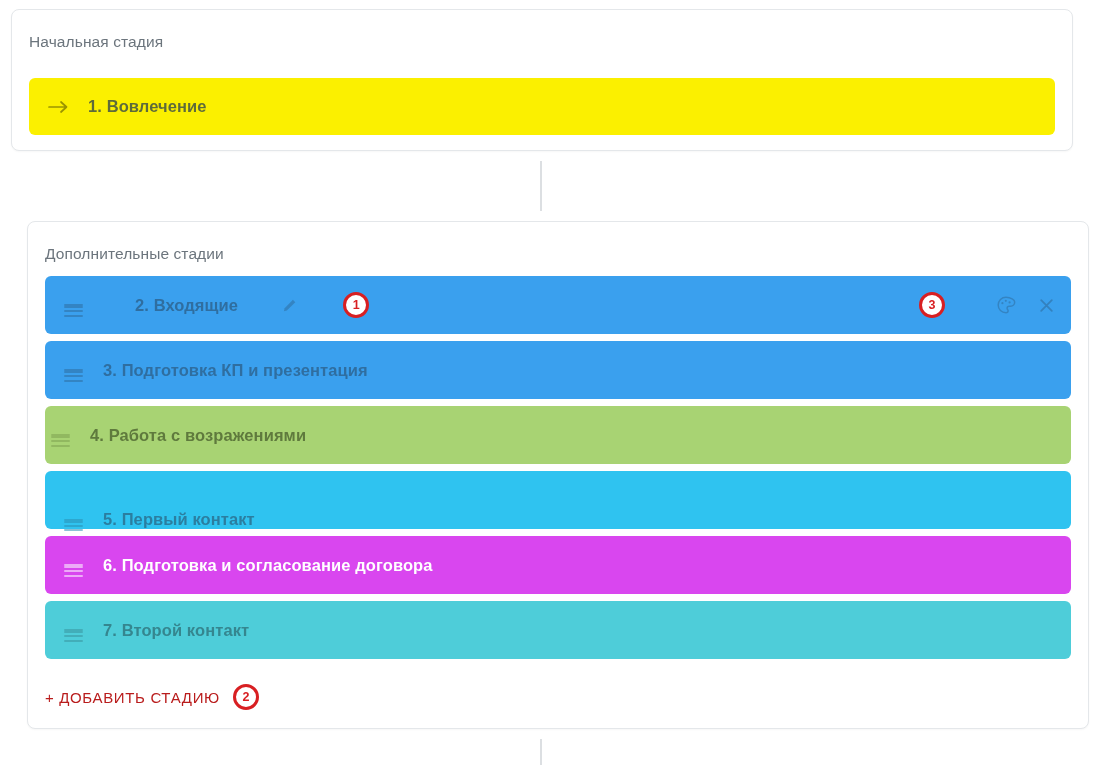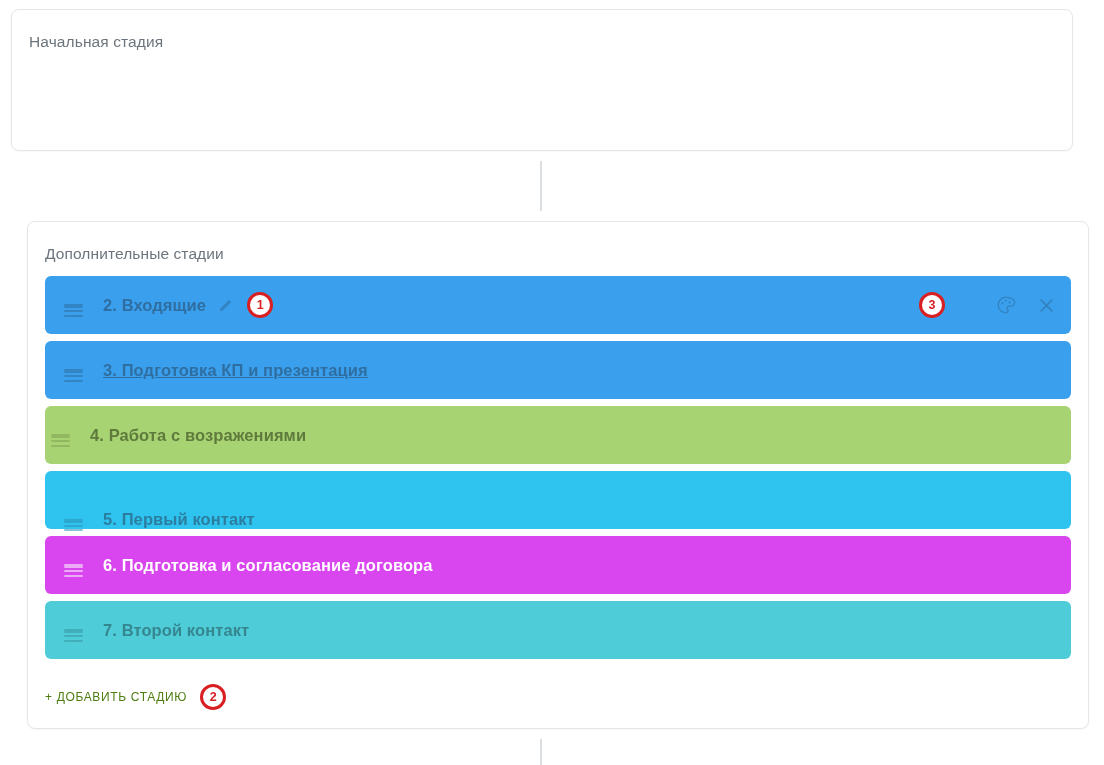--- a/index.html
+++ b/index.html
@@ -159,45 +159,55 @@
 
   
   .add-stage {
     position: absolute;
     left: 17px;
     bottom: 18px;
     display: flex;
     align-items: center;
   }
   .add-stage-label {
-    font-size: 12px;
-    color: #4d7c0f;
+    font-size: 15px;
+    color: #b91c1c;
     letter-spacing: 0.65px;
     white-space: nowrap;
   }
   .add-stage .badge { margin-left: 13px; }
 </style>
 </head>
 <body>
 
 <div class="page">
 
   <div class="card card-initial">
     <div class="card-title">Начальная стадия</div>
 
+    <div class="initial-stages">
+      <div class="row-initial">
+        <span class="icon arrow-icon">
+          <svg viewBox="0 0 22 18" width="22" height="18" aria-hidden="true">
+            <path d="M1 9 H18 M13 4 L18.5 9 L13 14" fill="none" stroke="currentColor" stroke-width="1.7" stroke-linecap="round" stroke-linejoin="round"></path>
+          </svg>
+        </span>
+        <span class="stage-label">1. Вовлечение</span>
+      </div>
+    </div>
   </div>
 
   <div class="connector connector-top"></div>
 
   <div class="card card-extra">
     <div class="card-title">Дополнительные стадии</div>
 
     <div class="stages">
 
-      <div class="stage-row" style="background:#3aa0ee;">
+      <div class="stage-row" style="background:#3aa0ee;gap:32px;">
         <span class="icon drag-icon" style="color:#2f6ea0;">
           <span class="drag-wrap">
             <span></span>
               <span></span>
               <span></span>
           </span>
         </span>
         <span class="stage-label" style="color:#2f6ea0; margin-left:20px;">2. Входящие</span>
         <span class="icon pencil-icon" style="color:#2f6ea0;">
           <svg viewBox="0 0 16 16" width="15" height="15" aria-hidden="true">
@@ -226,21 +236,21 @@
       </div>
 
       <div class="stage-row" style="background:#3aa0ee;">
         <span class="icon drag-icon" style="color:#2f6ea0;">
           <span class="drag-wrap">
               <span></span>
               <span></span>
               <span></span>
             </span>
         </span>
-        <span class="stage-label" style="color:#2f6ea0; margin-left:20px;text-decoration:underline;">3. Подготовка КП и презентация</span>
+        <span class="stage-label" style="color:#2f6ea0; margin-left:20px;">3. Подготовка КП и презентация</span>
       </div>
 
       <div class="stage-row" style="background:#a8d373;padding-left:6px;">
         <span class="icon drag-icon" style="color:#7fa352;">
           <span class="drag-wrap">
               <span></span>
               <span></span>
               <span></span>
             </span>
         </span>

